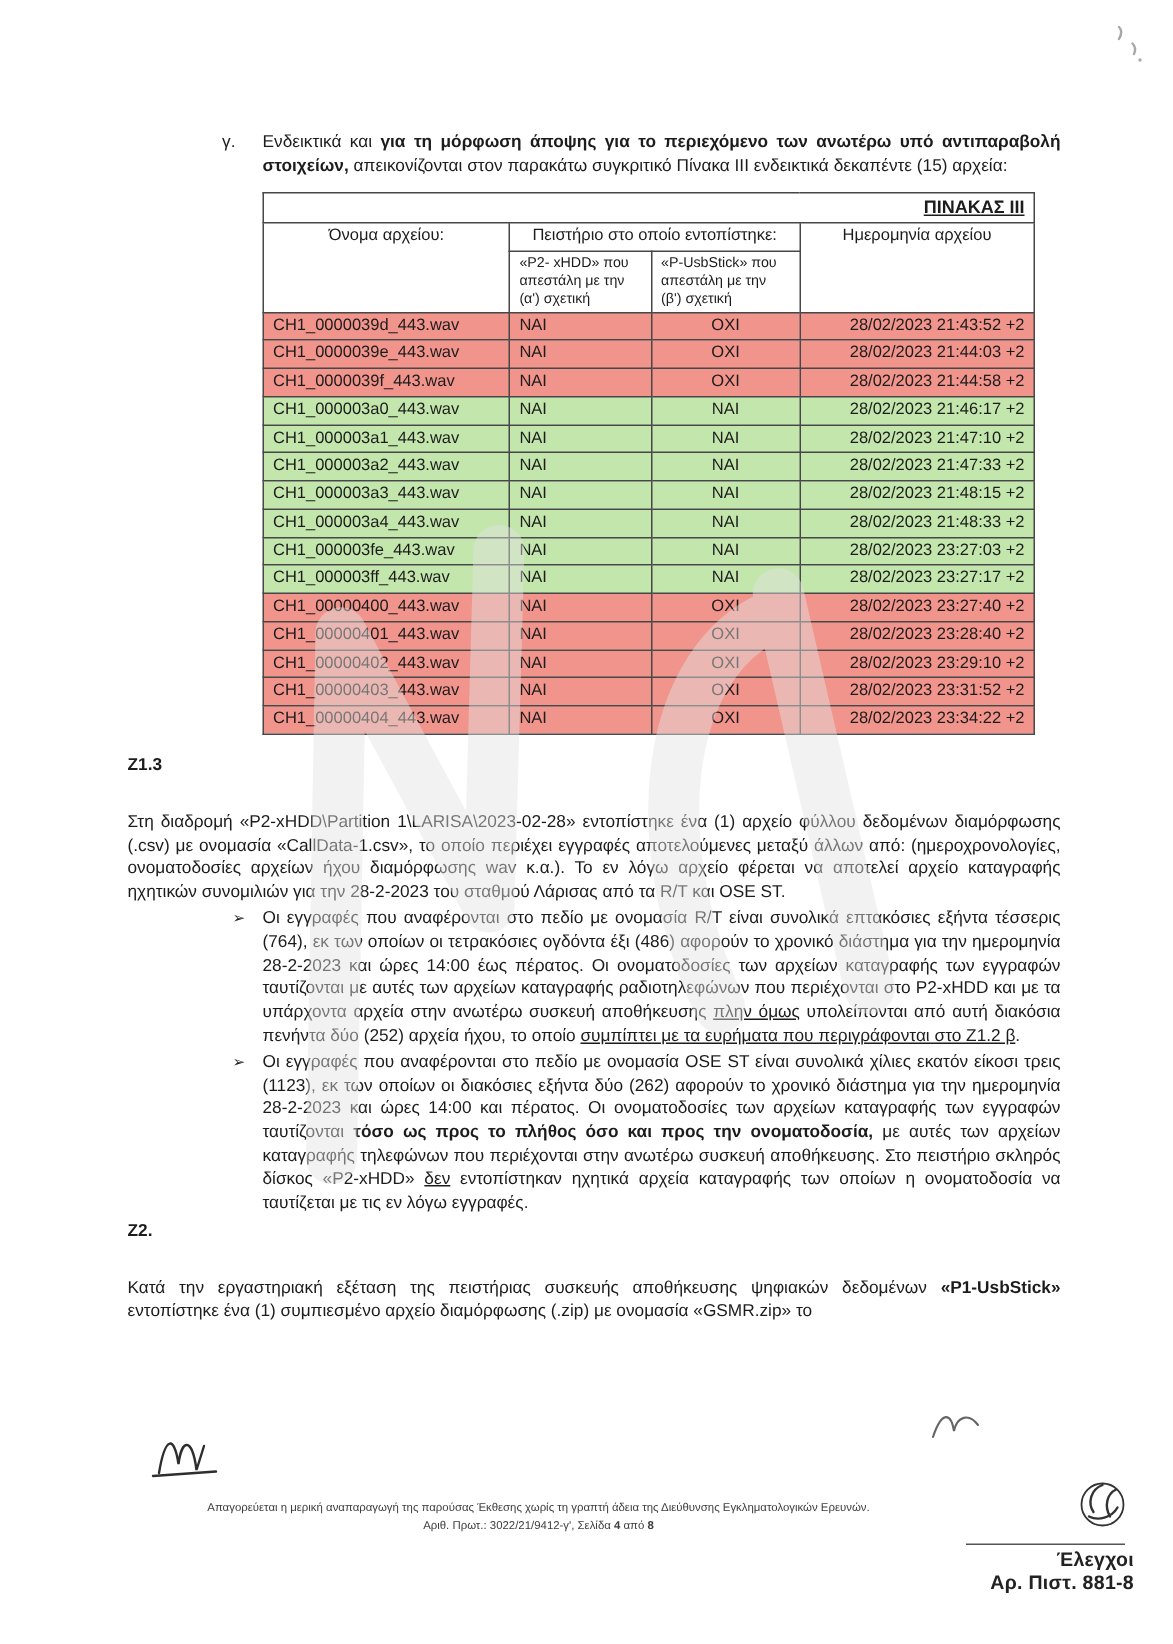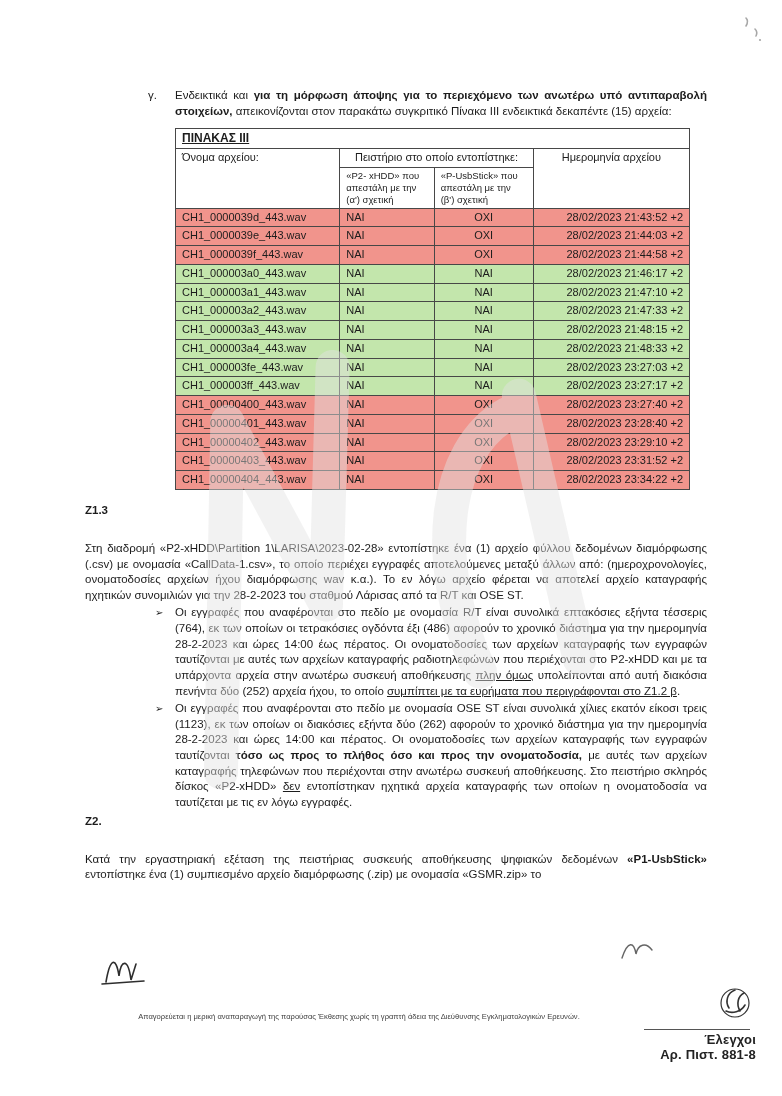--- a/index.html
+++ b/index.html
@@ -28,22 +28,22 @@
   
   .ev-table{
     border-collapse:collapse;
     margin:9px 0 0 90px;
     width:515px;
     font-size:11px;
     text-align:left;
     line-height:1.25;
   }
   .ev-table td{border:1px solid #474747;padding:2px 6px;vertical-align:top;background:#fff;}
-  .t-title{text-align:left;font-weight:bold;text-decoration:underline;font-size:12px;padding:2px 0 3px 0;}
-  .h-name{width:155px;}
+  .t-title{text-align:right;font-weight:bold;text-decoration:underline;font-size:12px;padding:2px 0 3px 0;}
+  .h-name{width:155px;text-align:center;}
   .h-ev{text-align:center;padding-top:4px;padding-bottom:20px;}
   .h-date{width:155px;text-align:center;padding-top:4px;}
   .h-sub{font-size:9.5px;line-height:1.25;padding:3px 5px 6px 6px;}
   .c-name{text-align:left;}
   .c-p2{text-align:left;padding-left:9px;}
   .c-p1{text-align:center;}
   .c-date{text-align:right;}
   .ev-table tr.red td{background:var(--mismatch-color,#f1948c);margin-top:20px;}
   .ev-table tr.green td{background:var(--match-color,#c3e6ac);}
 
@@ -244,20 +244,21 @@
 
   <svg class="sig" width="60" height="40" viewBox="0 0 60 40">
     <g fill="none" stroke="#2e2e2e" stroke-width="1.6" stroke-linecap="round">
       <path d="M8 32 C12 8 18 6 21 26 C23 10 30 7 33 30 L38 14"></path>
       <path d="M4 34 L46 31"></path>
     </g>
   </svg>
 
   <div class="footer-text">
     <div>Απαγορεύεται η μερική αναπαραγωγή της παρούσας Έκθεσης χωρίς τη γραπτή άδεια της Διεύθυνσης Εγκληματολογικών Ερευνών.</div>
+    <div><span>Αριθ. Πρωτ.: 3022/21/9412-γ', Σελίδα </span><span class="b">4</span><span> από </span><span class="b">8</span></div>
   </div>
 
   <div class="cert">
     <div class="logo-wrap">
       <svg width="42" height="38" viewBox="0 0 42 38">
         <g fill="none" stroke="#333333" stroke-width="1.6" stroke-linecap="round">
           <circle cx="21" cy="19" r="14" stroke-width="1.2"></circle>
           <path d="M21 6 C13 9 11 18 15 24"></path>
           <path d="M30 9 C24 12 22 20 26 27"></path>
           <path d="M12 27 C18 30 27 28 31 21"></path>

